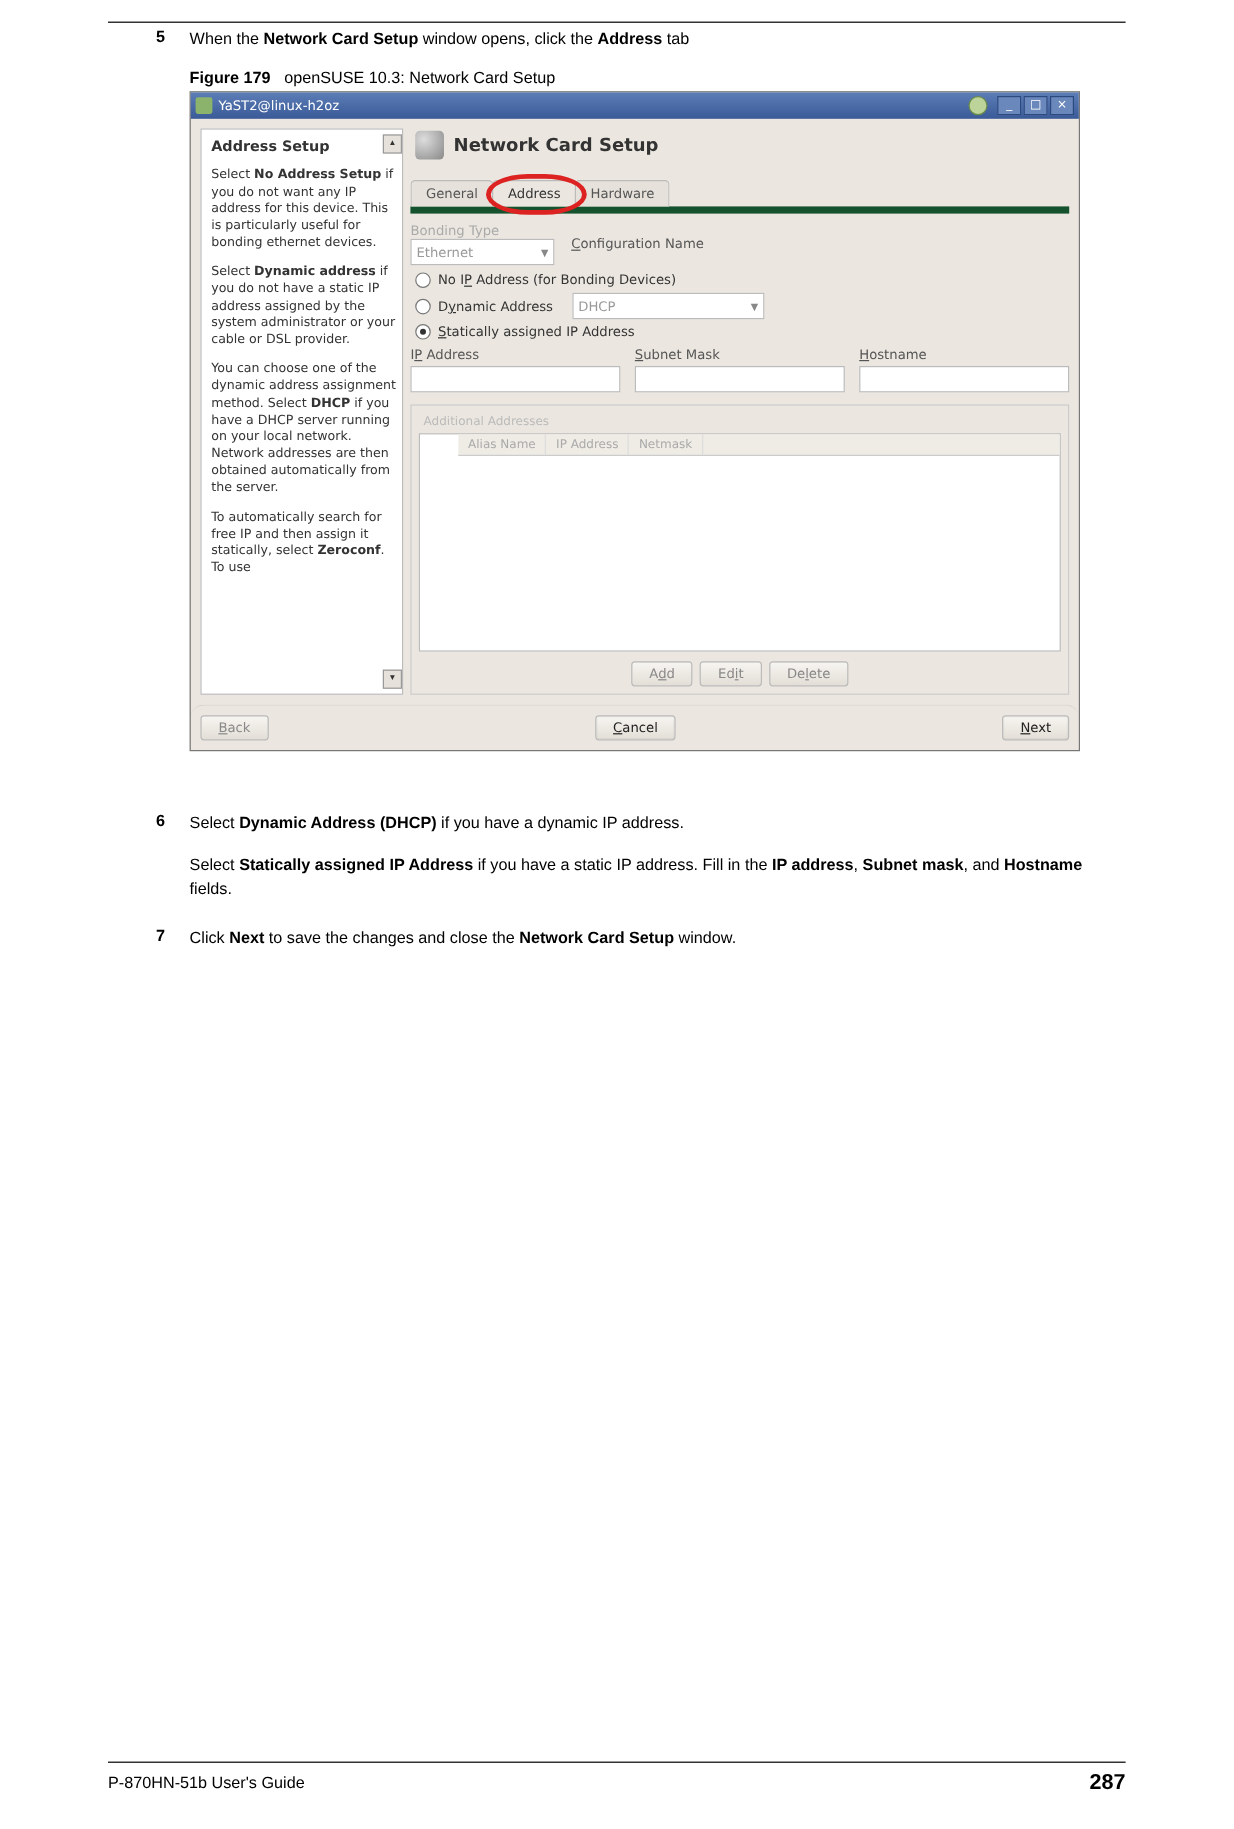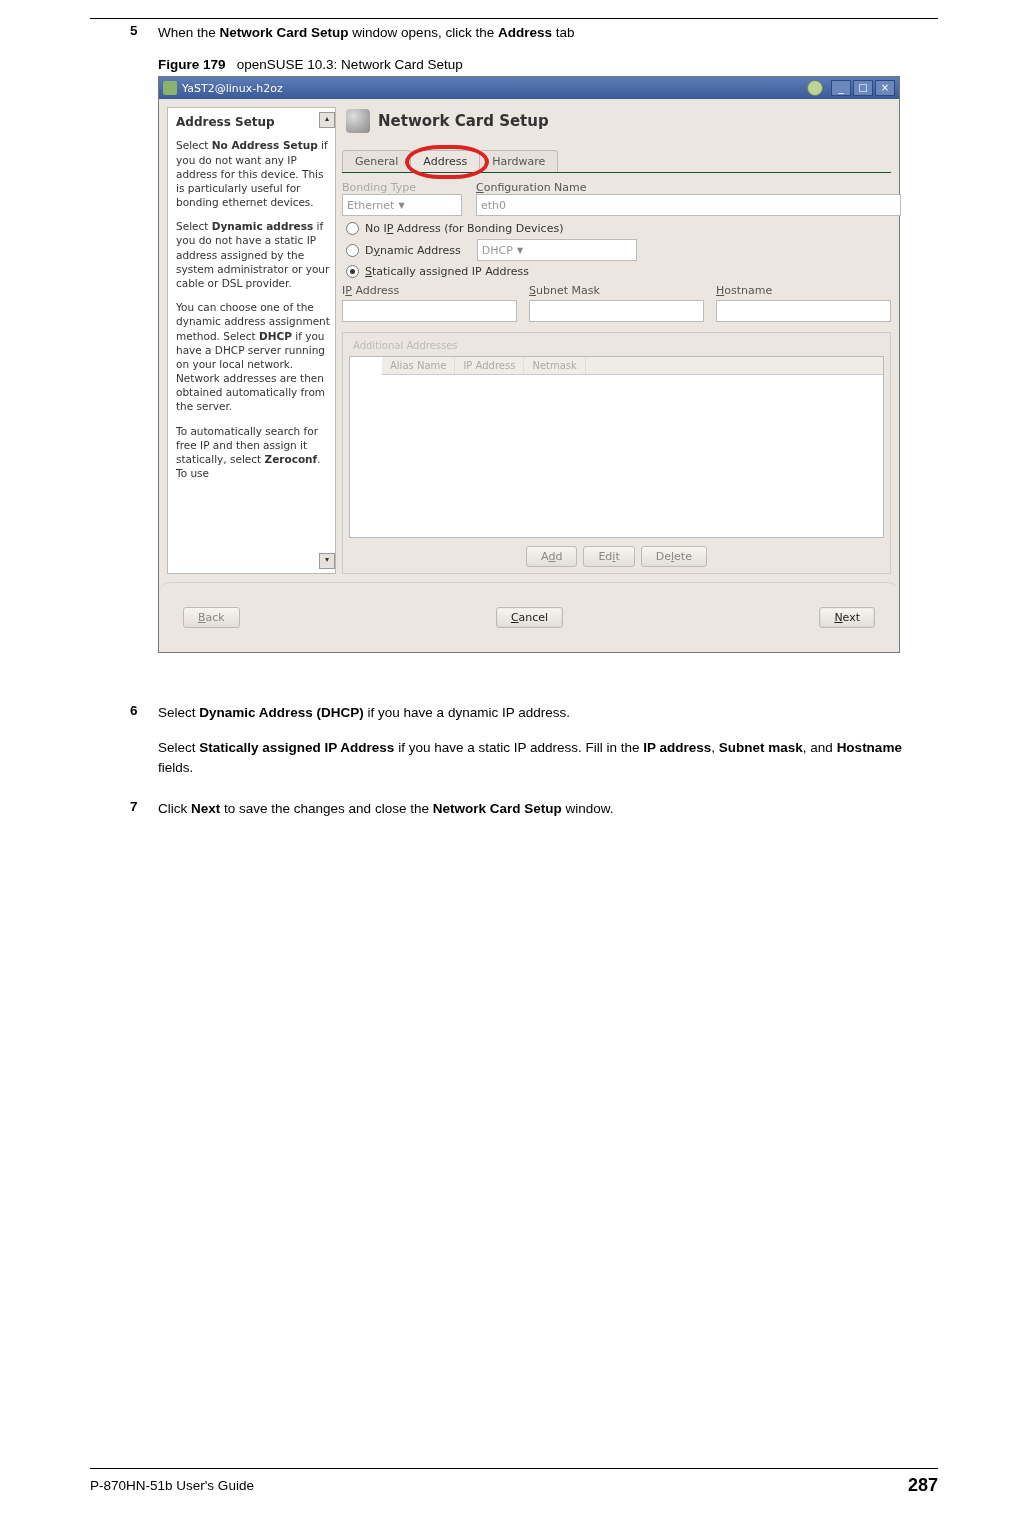--- a/index.html
+++ b/index.html
@@ -135,21 +135,21 @@
     background: radial-gradient(circle at 30% 30%, #ddd, #888);
     display: inline-block;
   }
   .main-title-text {
     font-size: 15px;
     font-weight: bold;
     color: #333;
   }
   .tabs {
     display: flex;
-    border-bottom: 1px solid #14532d;
+    border-bottom: 6px solid #14532d;
     margin-bottom: 8px;
     position: relative;
     margin-top: 15px;
   }
   .tab {
     padding: 4px 12px;
     border: 1px solid #bbb;
     border-bottom: none;
     background: #e6e2db;
     border-radius: 4px 4px 0 0;
@@ -187,21 +187,21 @@
   .combo, .txt {
     border: 1px solid #bbb;
     background: #fff;
     height: 20px;
     font-size: 11px;
     padding: 0 4px;
     display: flex;
     align-items: center;
     color: #999;
   }
-  .combo { justify-content: flex-start; }
+  .combo { justify-content: space-between; }
   .combo .arrow { font-size: 8px; color: #888; margin-left: 4px; }
   .radio-row { display: flex; align-items: center; gap: 6px; margin: 4px 0 4px 4px; font-size: 11px; }
   .radio {
     width: 11px; height: 11px;
     border: 1px solid #777;
     border-radius: 50%;
     display: inline-flex;
     align-items: center;
     justify-content: center;
     background: #fff;
@@ -261,21 +261,21 @@
     border: 1px solid #bbb;
     background: linear-gradient(#f7f5f1, #e3dfd7);
     padding: 3px 14px;
     font-size: 11px;
     border-radius: 3px;
     color: #888;
   }
   .btn.enabled { color: #222; box-shadow: 0 0 0 1px rgba(0,0,0,0.04) inset; }
   .wizard-row {
     display: flex;
-    padding: 24px;
+    padding: 8px;
     border-top: 1px solid #d7d3cc;
     gap: 6px;
     align-items: center;
     border-radius: 11px;
   }
   .wizard-row .spacer { flex: 1; }
 
   .after-figure-gap { height: 50px; }
   .para-after {
     margin-left: 68px;
@@ -361,21 +361,20 @@
         <div class="form-row">
           <div style="width:120px;">
             <div class="lbl dim">Bonding Type</div>
             <div class="combo disabled" style="width:110px;">
               <span>Ethernet</span>
                 <span class="arrow">▼</span>
             </div>
           </div>
           <div style="flex:1;">
             <div class="lbl"><span class="u" textcontent="Configuration Name">C</span><span>onfiguration Name</span></div>
-            <div class="txt disabled" style="width:100%;">eth0</div>
           </div>
         </div>
 
         <div class="radio-row">
           <span class="radio"></span>
           <span><span>No I</span><span class="u">P</span><span> Address (for Bonding Devices)</span></span>
         </div>
         <div class="radio-row">
           <span class="radio"></span>
           <span><span>D</span><span class="u">y</span><span>namic Address</span></span>

